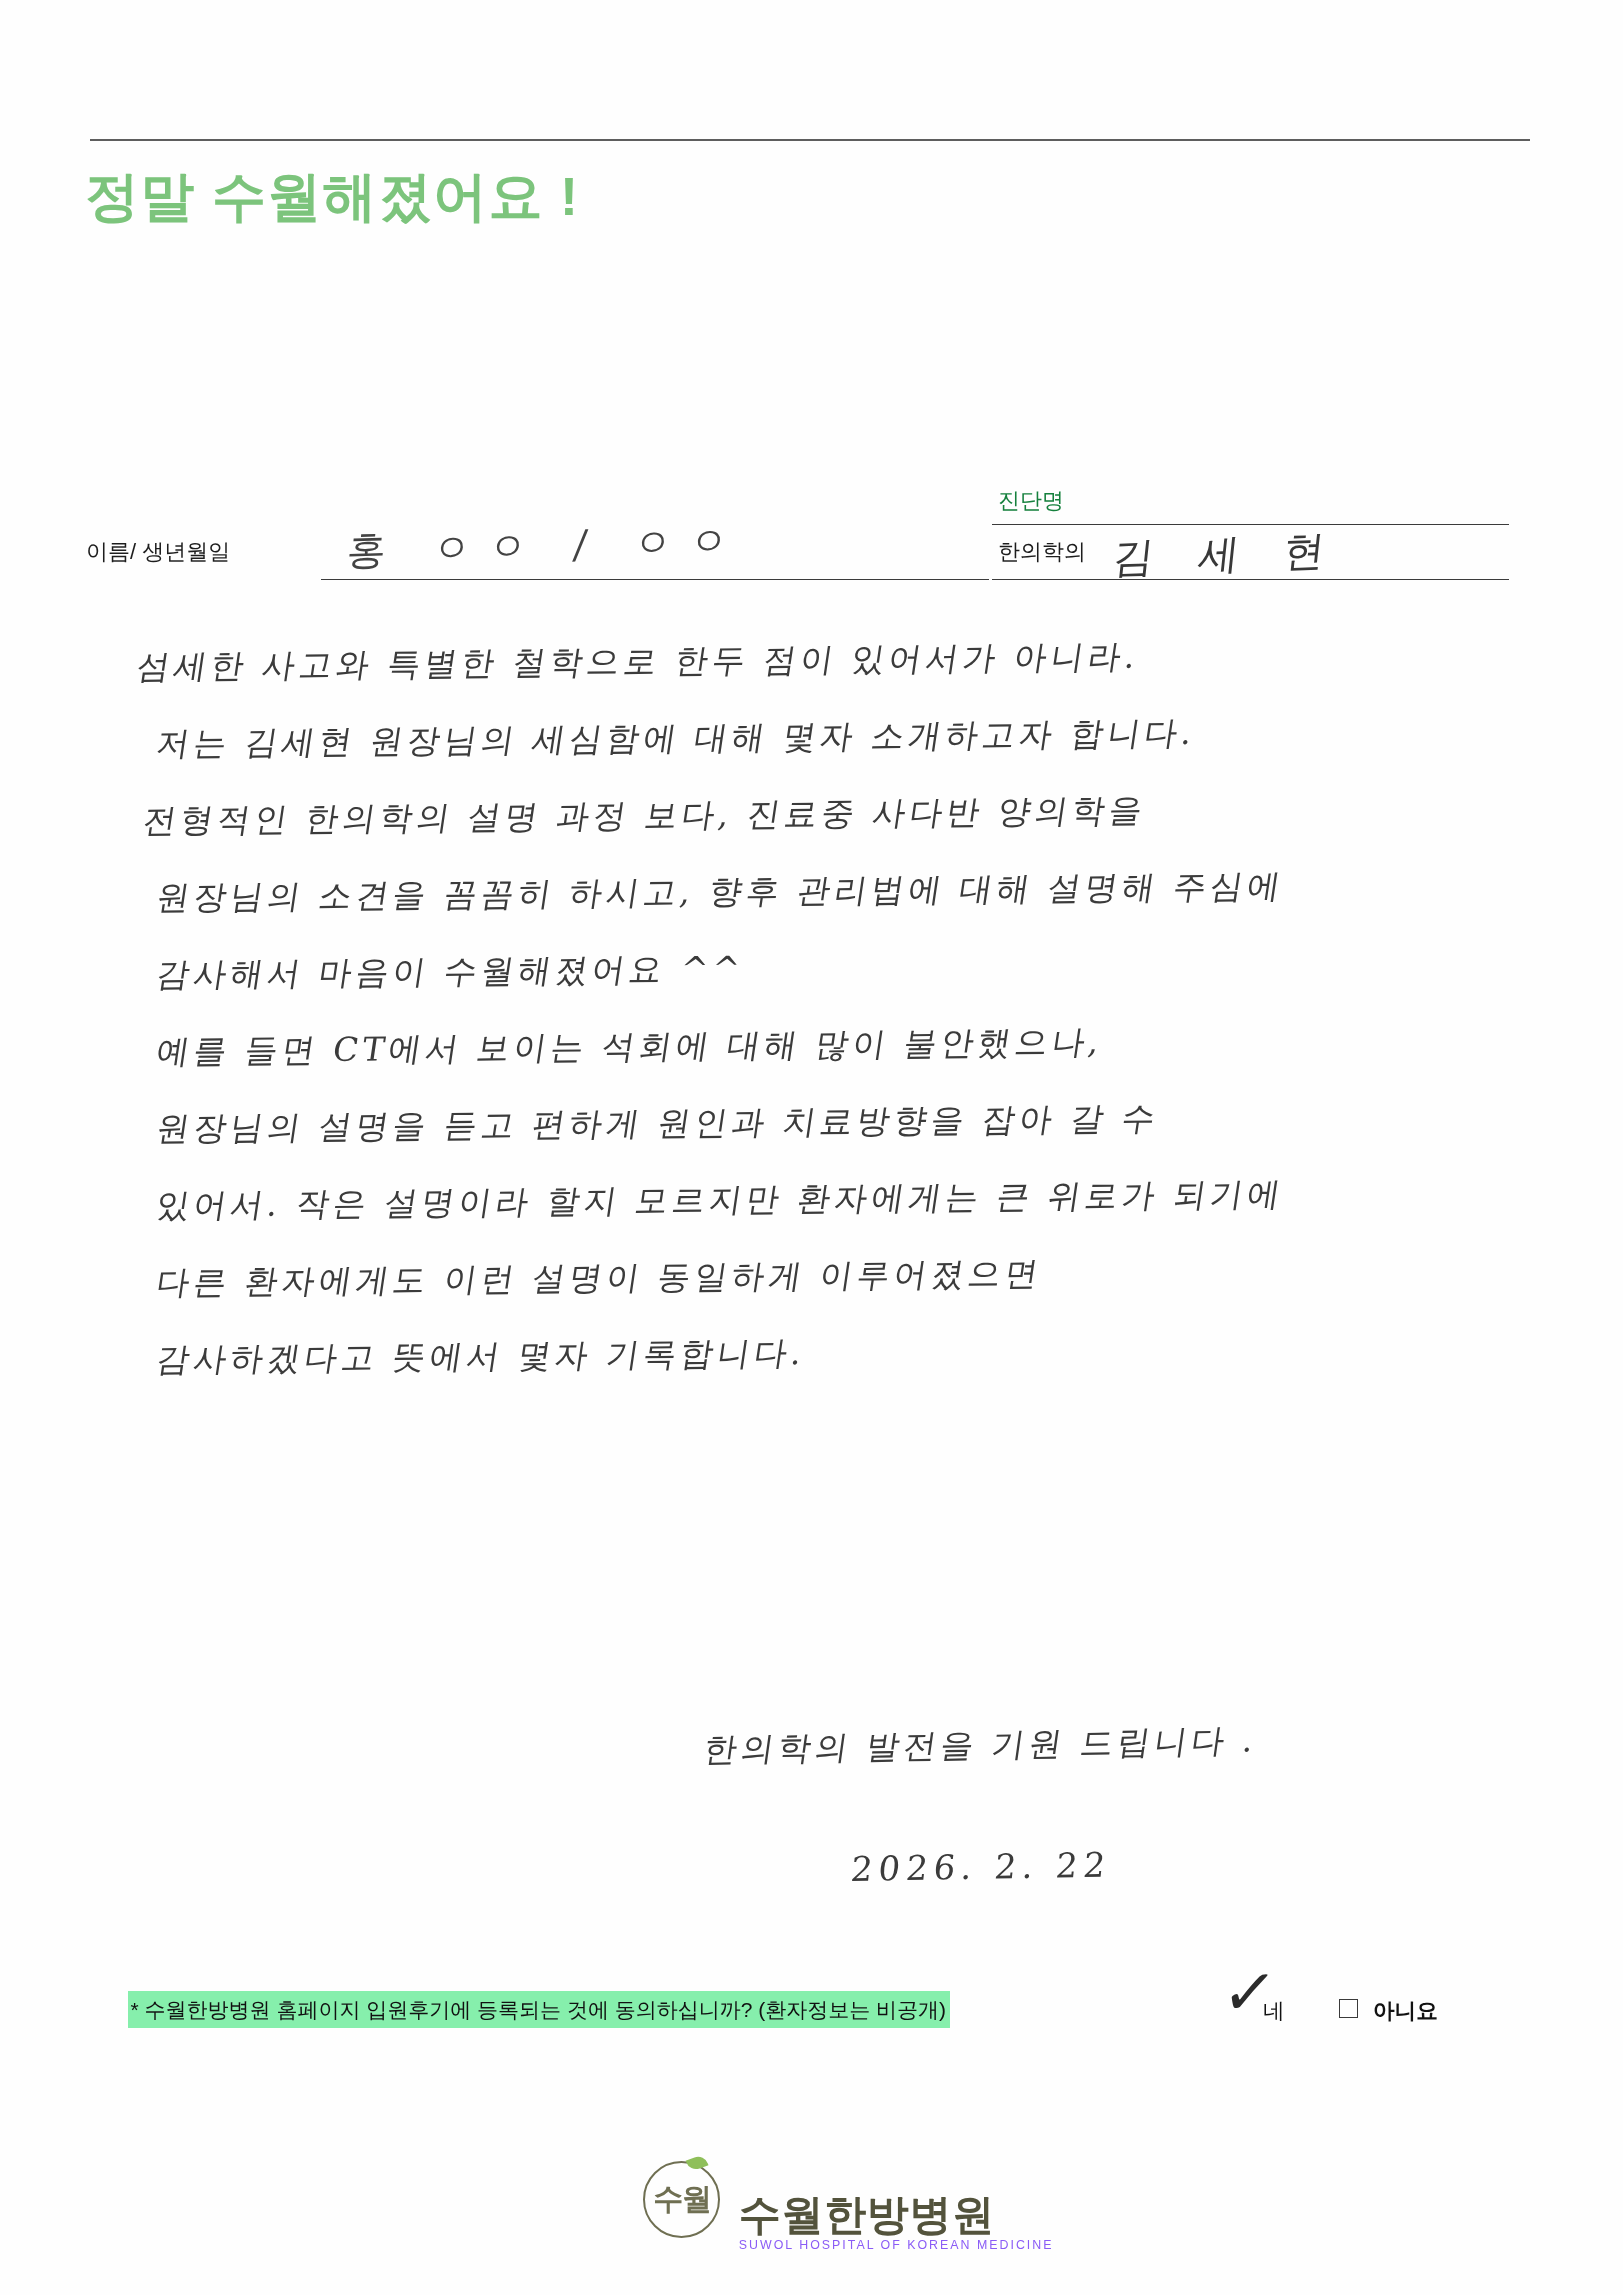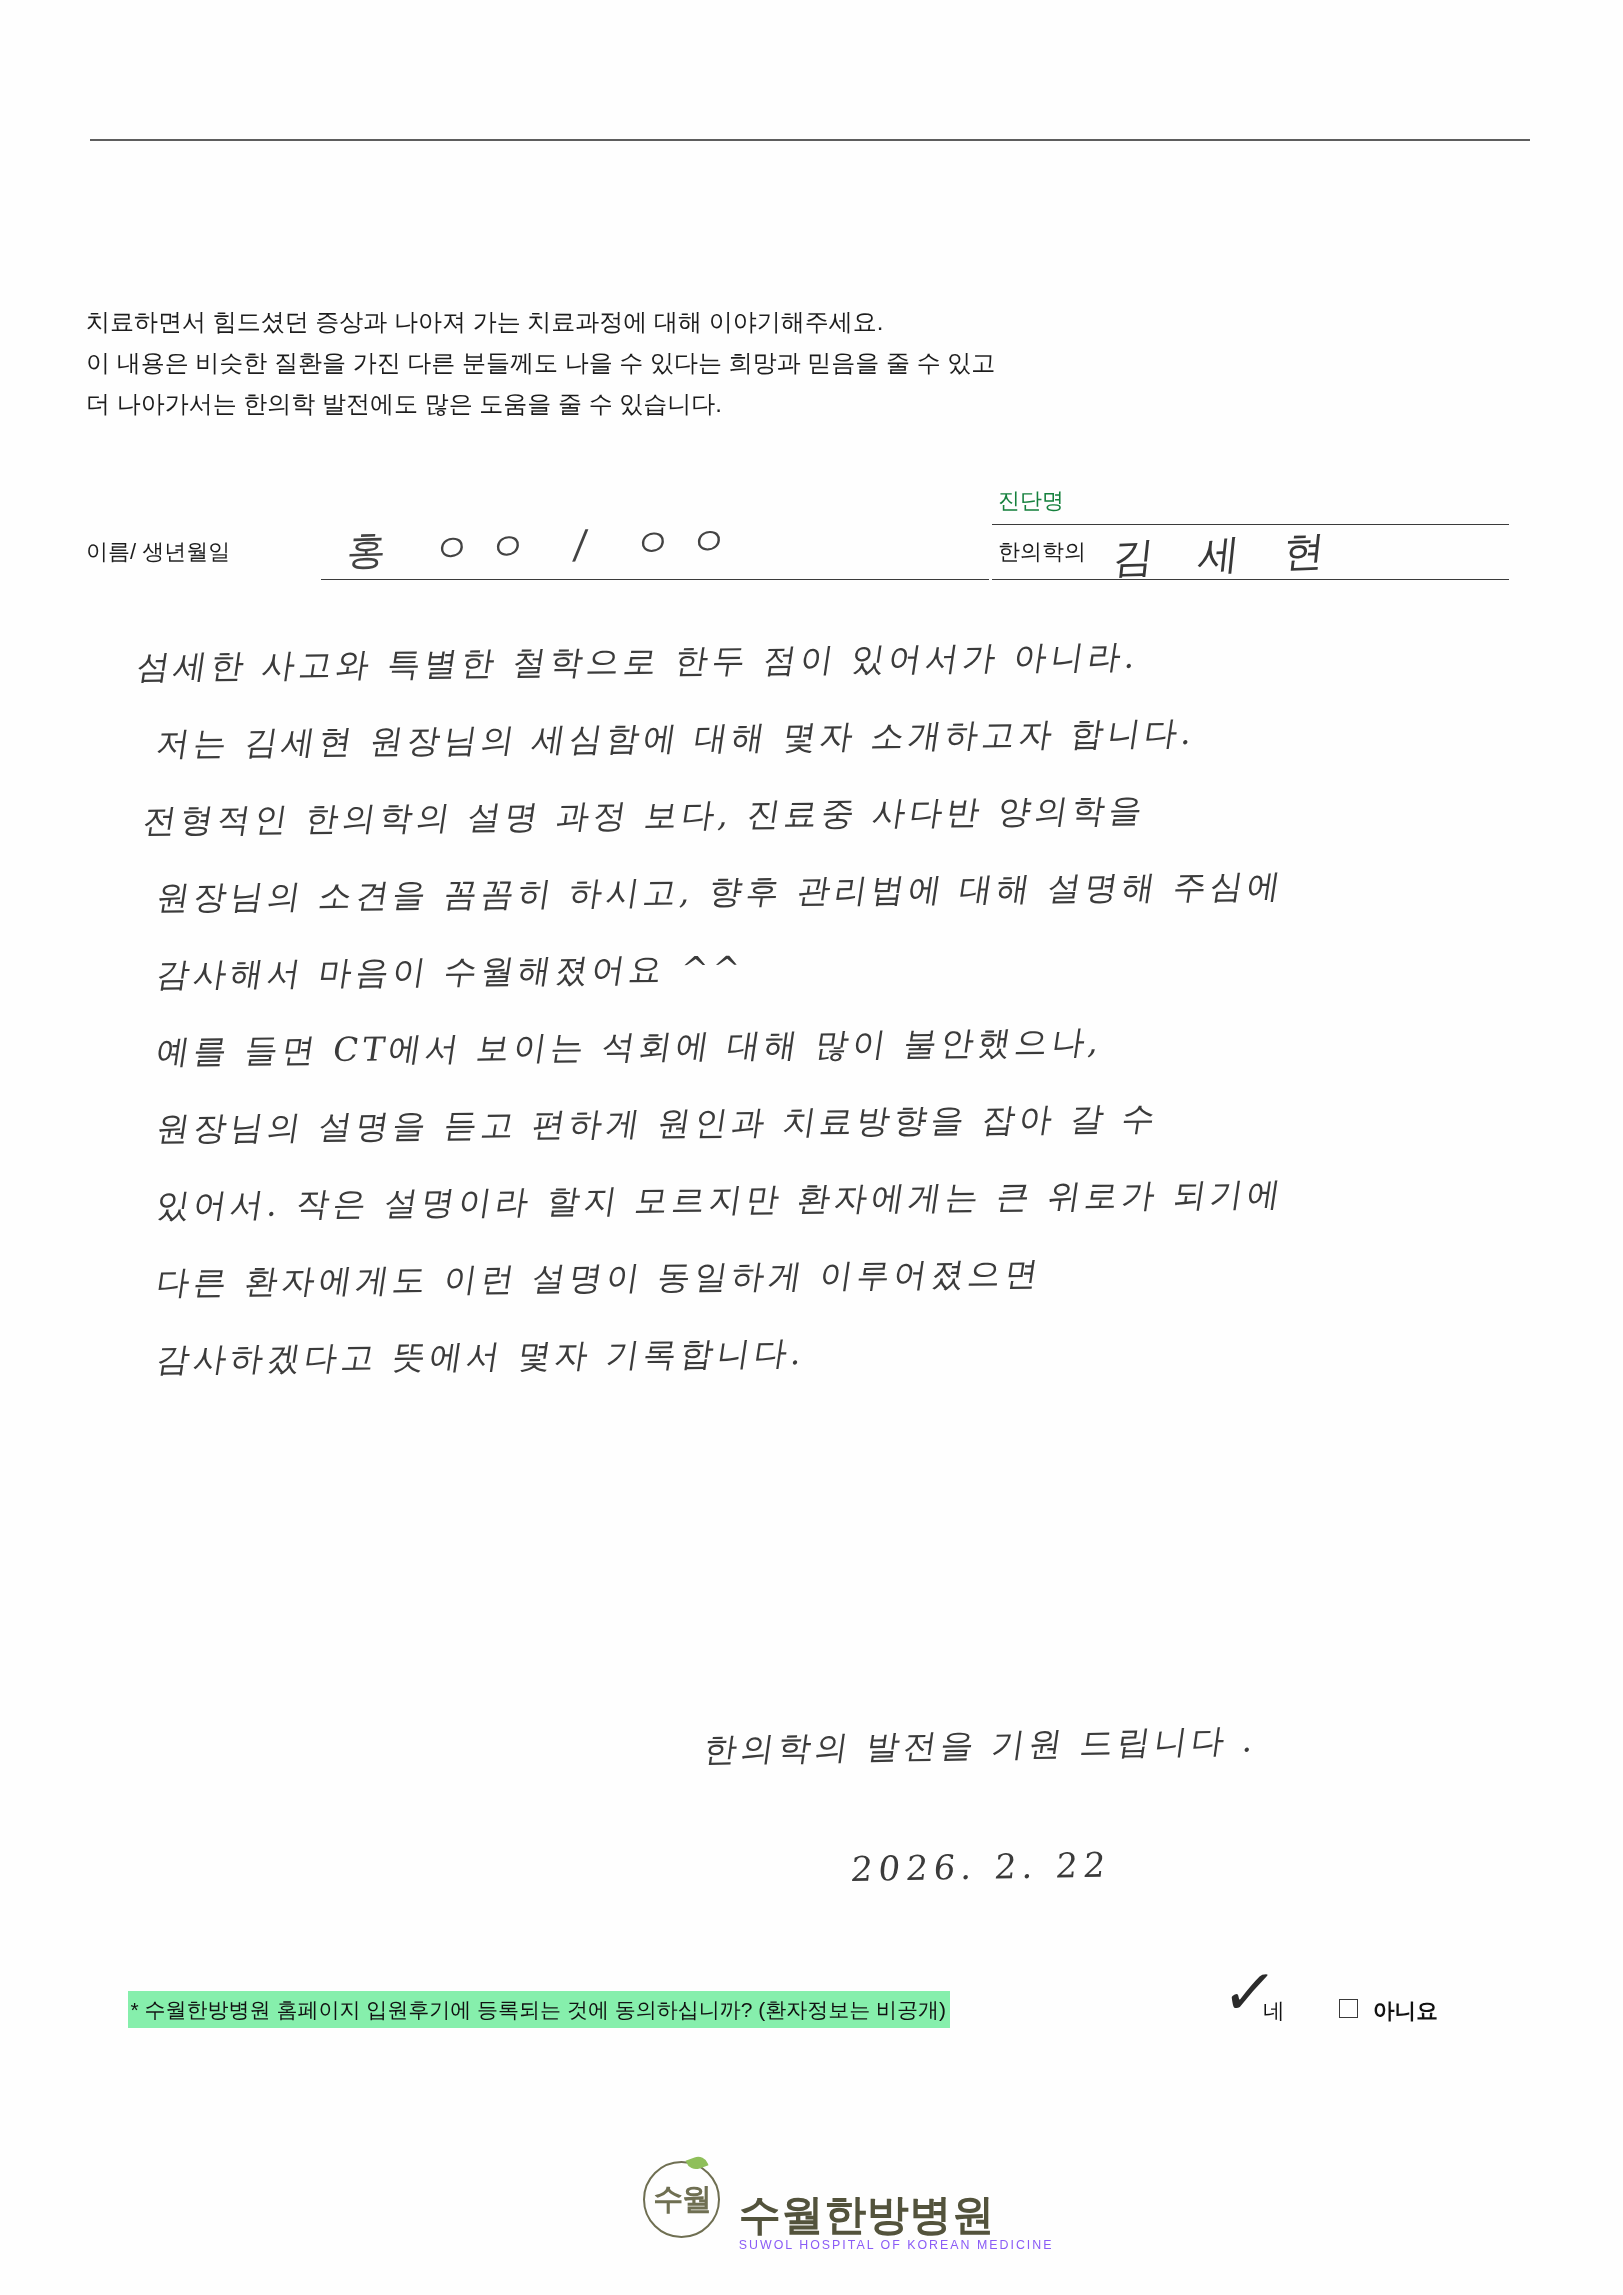--- a/index.html
+++ b/index.html
@@ -304,26 +304,22 @@
     text-align: center;
   }
 </style>
 </head>
 <body>
 
 <div class="page">
 
   <div class="top-rule"></div>
 
-
-  <div class="intro">
-    <div>치료하면서 힘드셨던 증상과 나아져 가는 치료과정에 대해 이야기해주세요.</div>
-    <div>이 내용은 비슷한 질환을 가진 다른 분들께도 나을 수 있다는 희망과 믿음을 줄 수 있고</div>
-    <div>더 나아가서는 한의학 발전에도 많은 도움을 줄 수 있습니다.</div>
-  </div>
+  <div class="headline">정말 수월해졌어요 !</div>
+
 
   <div class="id-row"></div>
   <div class="lbl-name">이름/ 생년월일</div>
   <div class="line-name"></div>
   <div class="hw hw-name">홍 ㅇㅇ / ㅇㅇ</div>
 
   <div class="lbl-diag">진단명</div>
   <div class="line-diag"></div>
 
   <div class="lbl-doc">한의학의</div>

